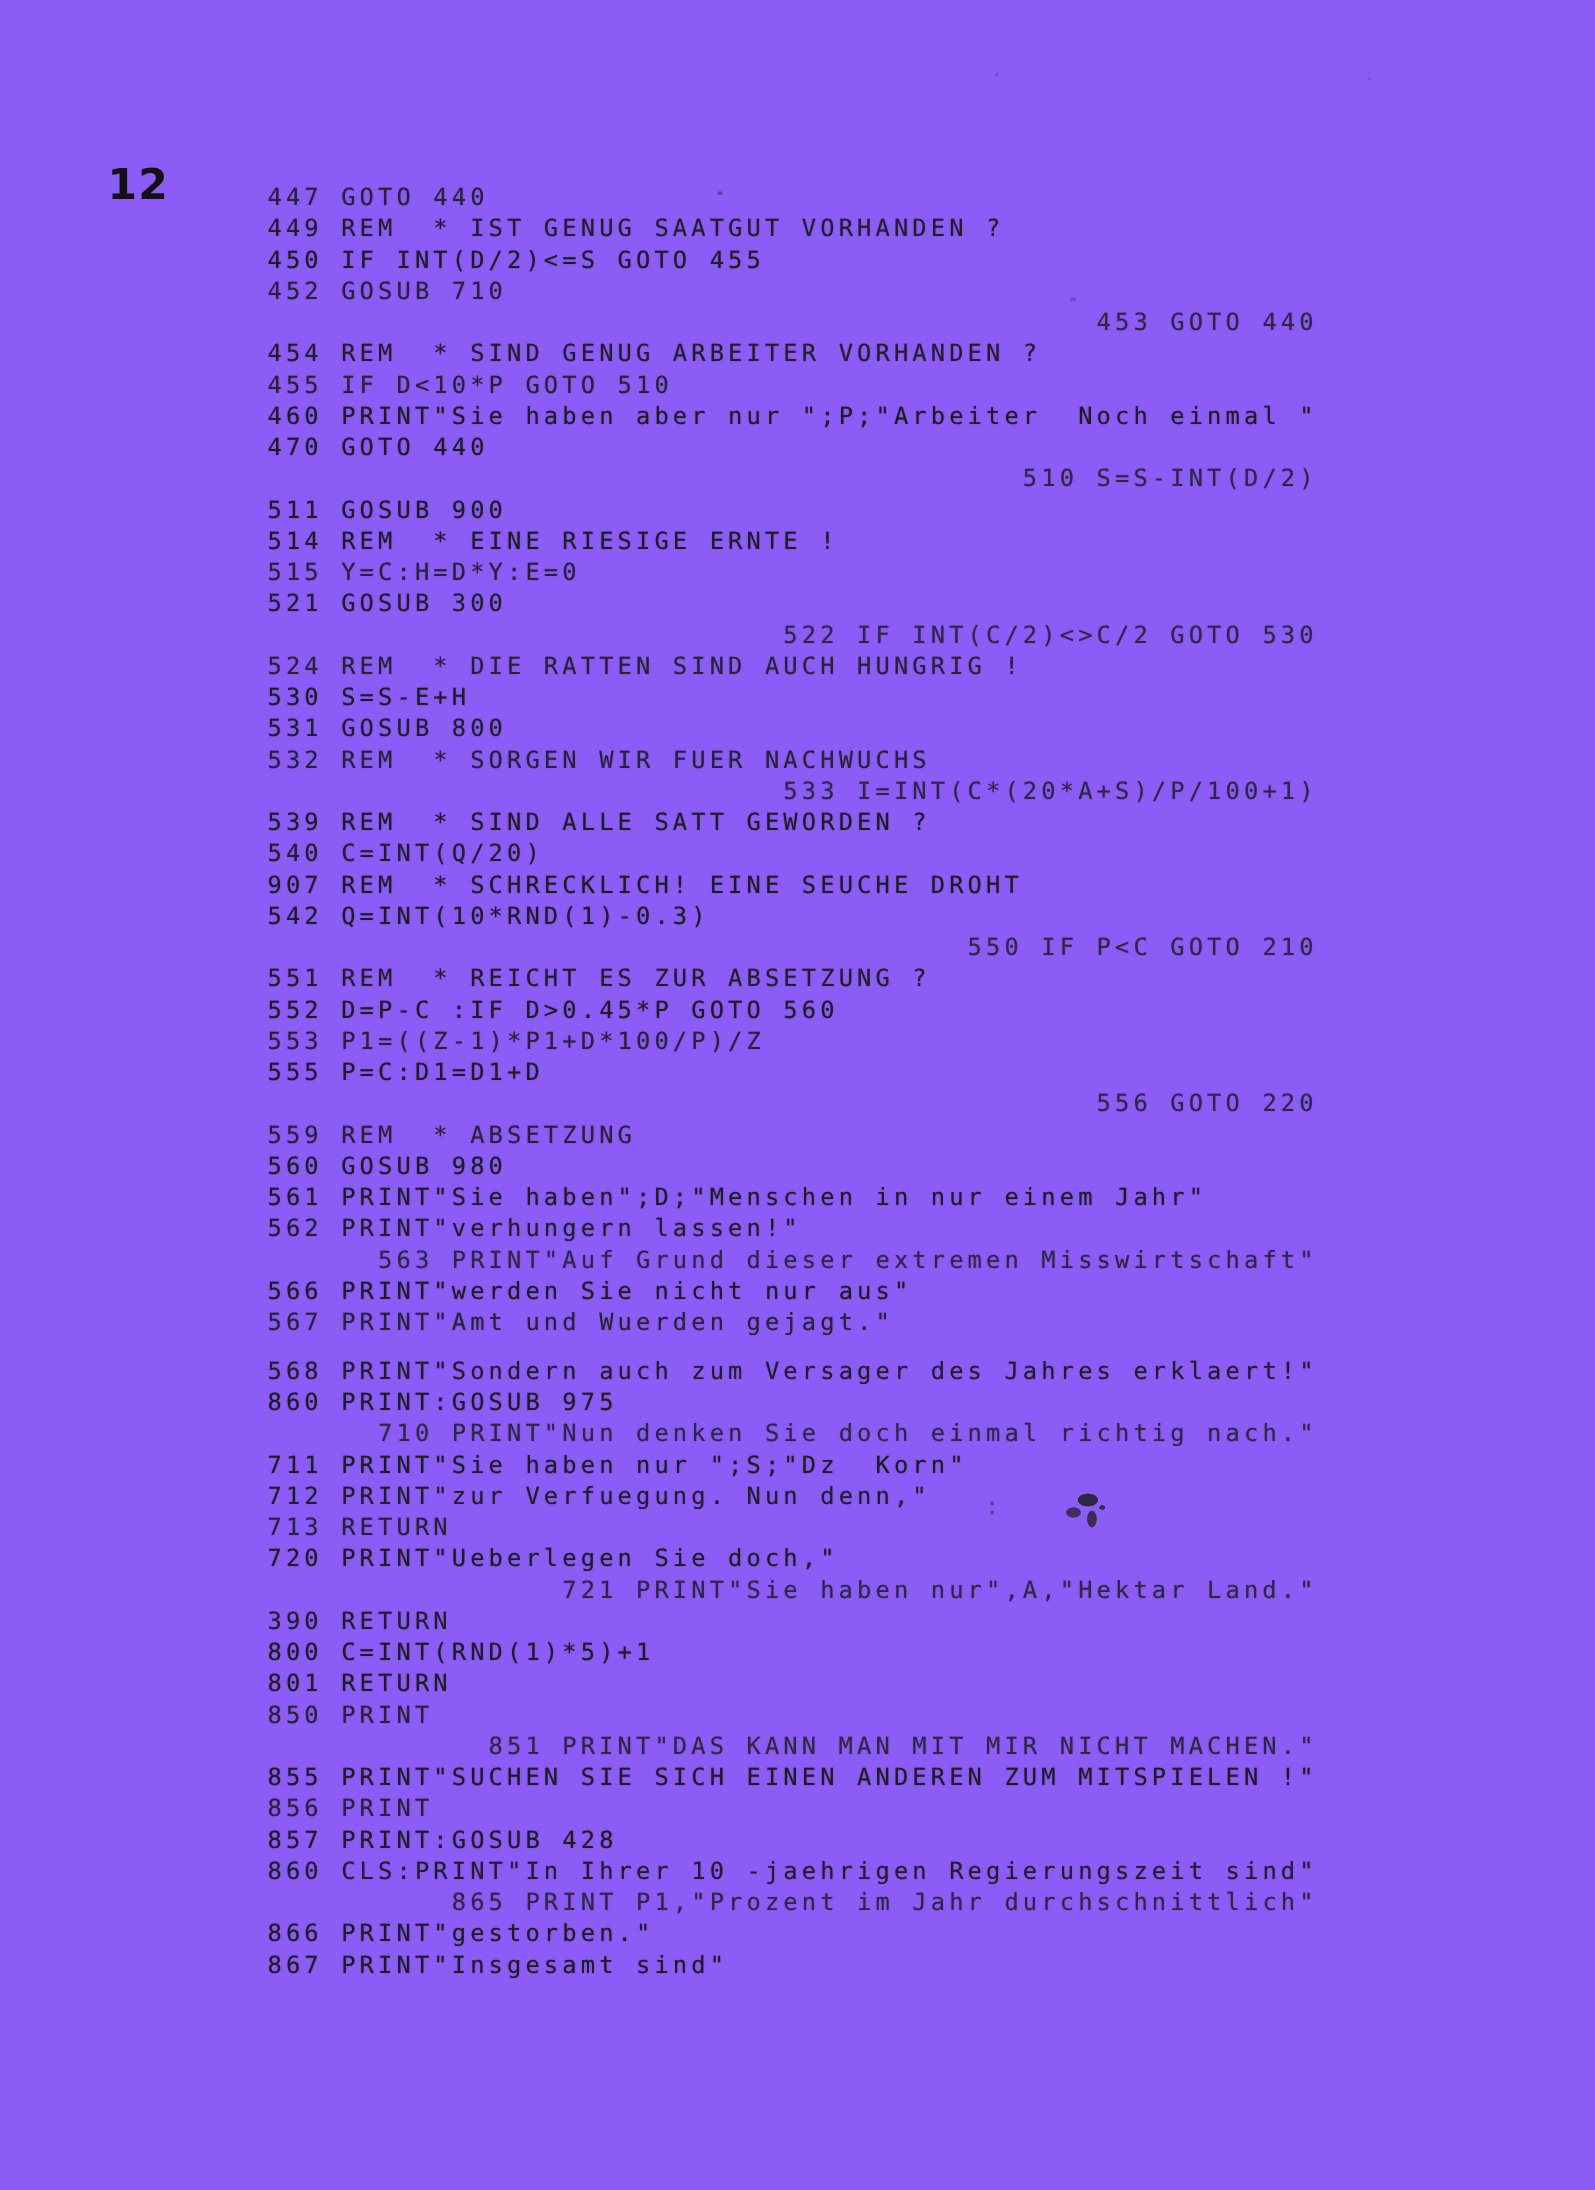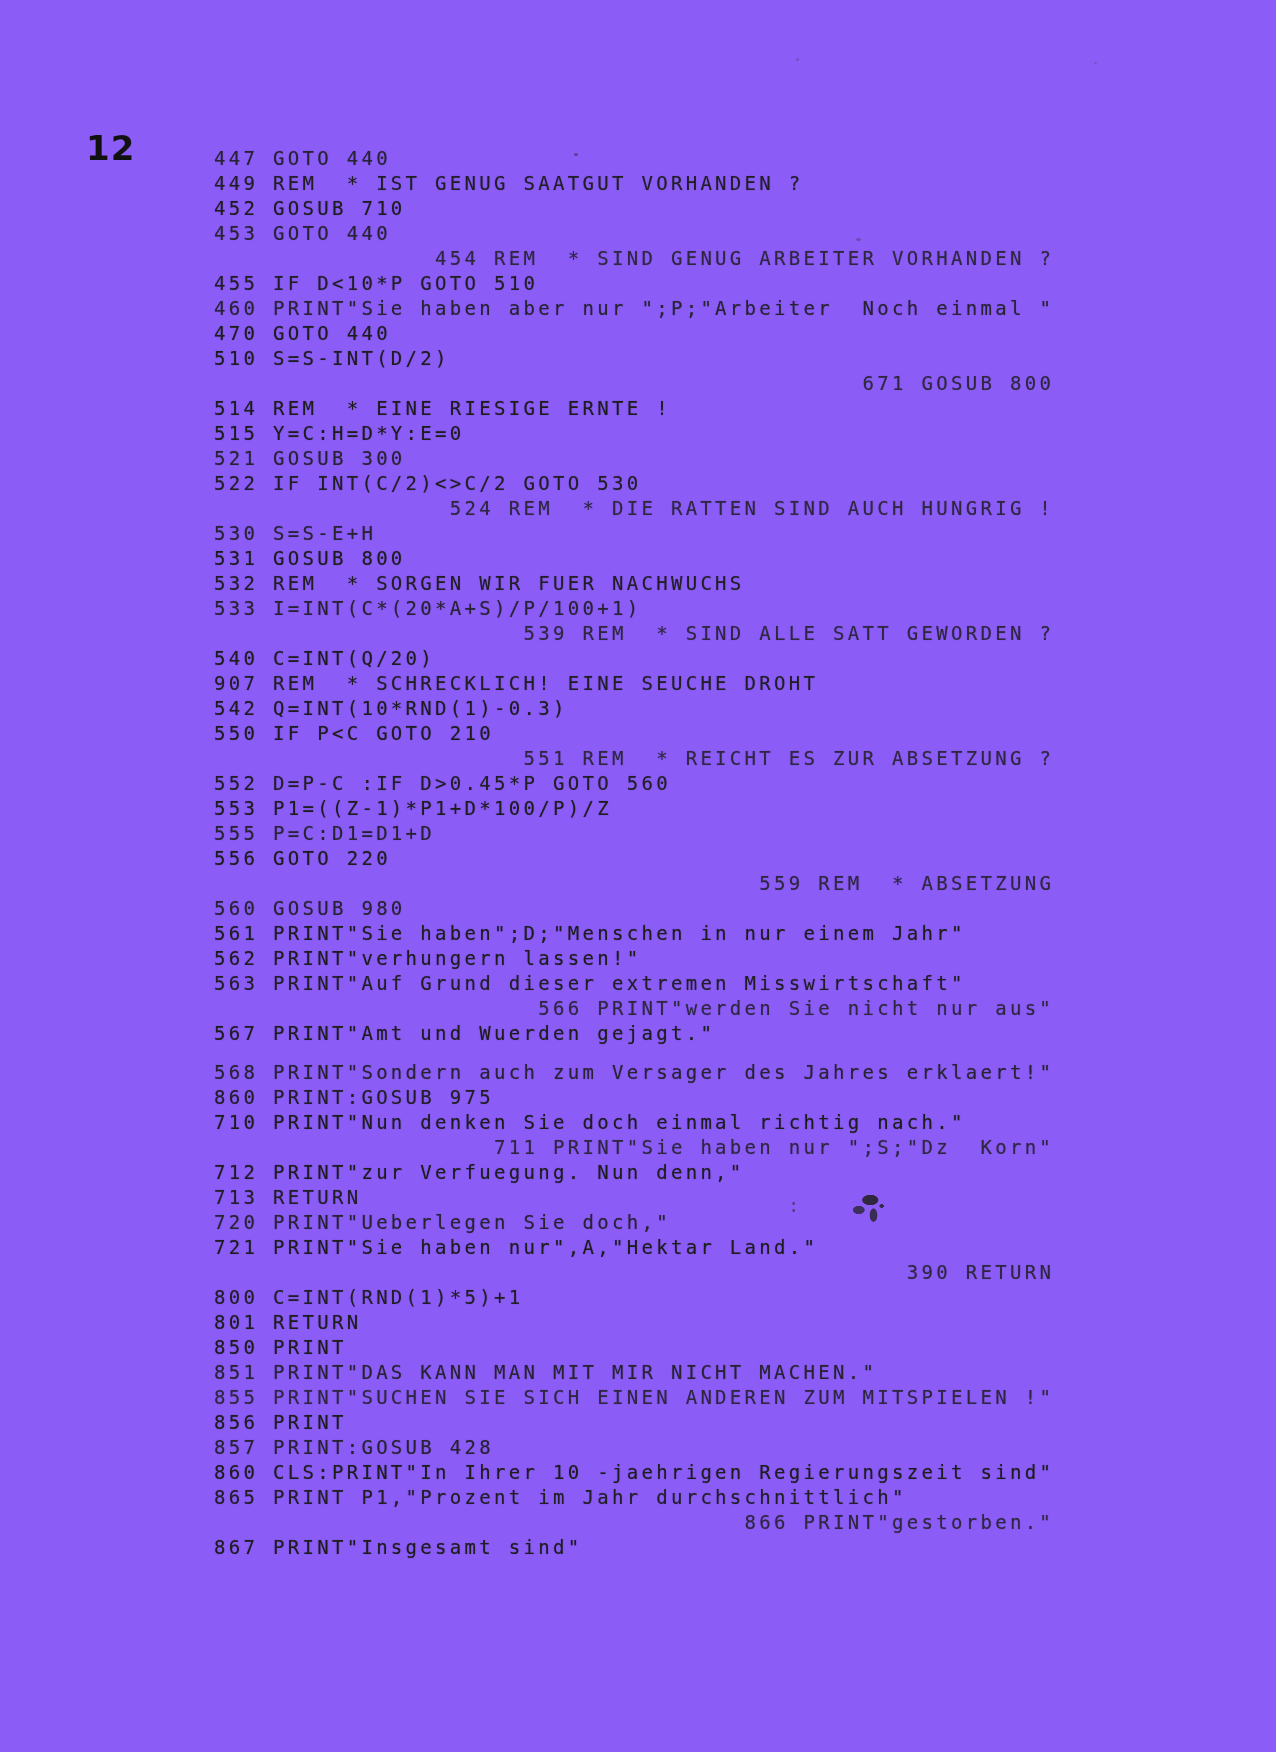--- a/index.html
+++ b/index.html
@@ -76,28 +76,29 @@
 </head>
 <body>
 
 <div class="page">
 
   <div class="page-number">12</div>
 
   <div class="code-listing">
       <div class="code-line">447 GOTO 440</div>
       <div class="code-line">449 REM  * IST GENUG SAATGUT VORHANDEN ?</div>
+      <div class="code-line">450 IF INT(D/2)&lt;=S GOTO 455</div>
       <div class="code-line">452 GOSUB 710</div>
       <div class="code-line">453 GOTO 440</div>
       <div class="code-line">454 REM  * SIND GENUG ARBEITER VORHANDEN ?</div>
       <div class="code-line">455 IF D&lt;10*P GOTO 510</div>
       <div class="code-line">460 PRINT"Sie haben aber nur ";P;"Arbeiter  Noch einmal "</div>
       <div class="code-line">470 GOTO 440</div>
       <div class="code-line">510 S=S-INT(D/2)</div>
-      <div class="code-line">671 GOSUB 800</div>
+      <div class="code-line">511 GOSUB 900</div>
       <div class="code-line">514 REM  * EINE RIESIGE ERNTE !</div>
       <div class="code-line">515 Y=C:H=D*Y:E=0</div>
       <div class="code-line">521 GOSUB 300</div>
       <div class="code-line">522 IF INT(C/2)&lt;&gt;C/2 GOTO 530</div>
       <div class="code-line">524 REM  * DIE RATTEN SIND AUCH HUNGRIG !</div>
       <div class="code-line">530 S=S-E+H</div>
       <div class="code-line">531 GOSUB 800</div>
       <div class="code-line">532 REM  * SORGEN WIR FUER NACHWUCHS</div>
       <div class="code-line">533 I=INT(C*(20*A+S)/P/100+1)</div>
       <div class="code-line">539 REM  * SIND ALLE SATT GEWORDEN ?</div>

